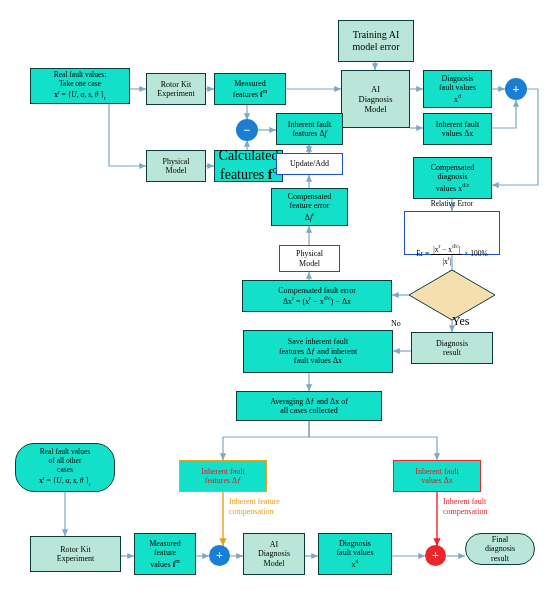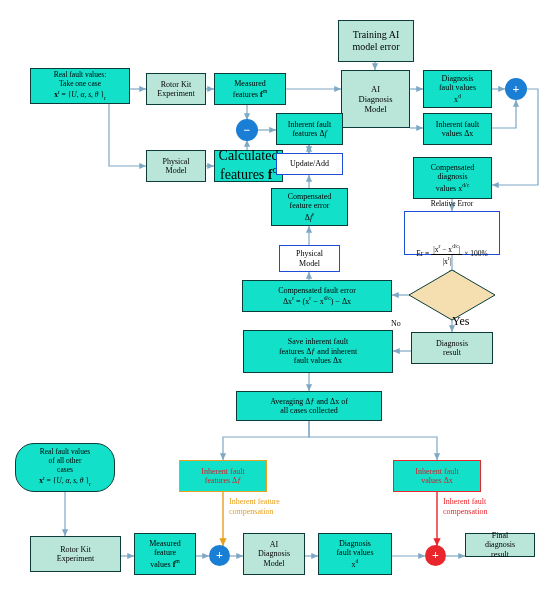--- a/index.html
+++ b/index.html
@@ -332,21 +332,21 @@
   </div>
 
   <div class="node teal" style="left:318px;top:533px;width:74px;height:42px;font-size:8px;">
     <span class="txt">
       <span>Diagnosis</span><br>
       <span>fault values</span><br>
       <span>x<sup>d</sup></span>
     </span>
   </div>
 
-  <div class="node mint" style="left:465px;top:533px;width:70px;height:24px;font-size:8px;">
+  <div class="node mint" style="left:465px;top:533px;width:70px;height:32px;font-size:8px;border-radius:21px;">
     <span class="txt">
       <span>Final</span><br>
       <span>diagnosis</span><br>
       <span>result</span>
     </span>
   </div>
 
   <div class="circ" style="left:236px;top:119px;width:22px;height:22px;background:#1a7fd4;color:#fff;font-size:12px;">
     <span>−</span>
   </div>

